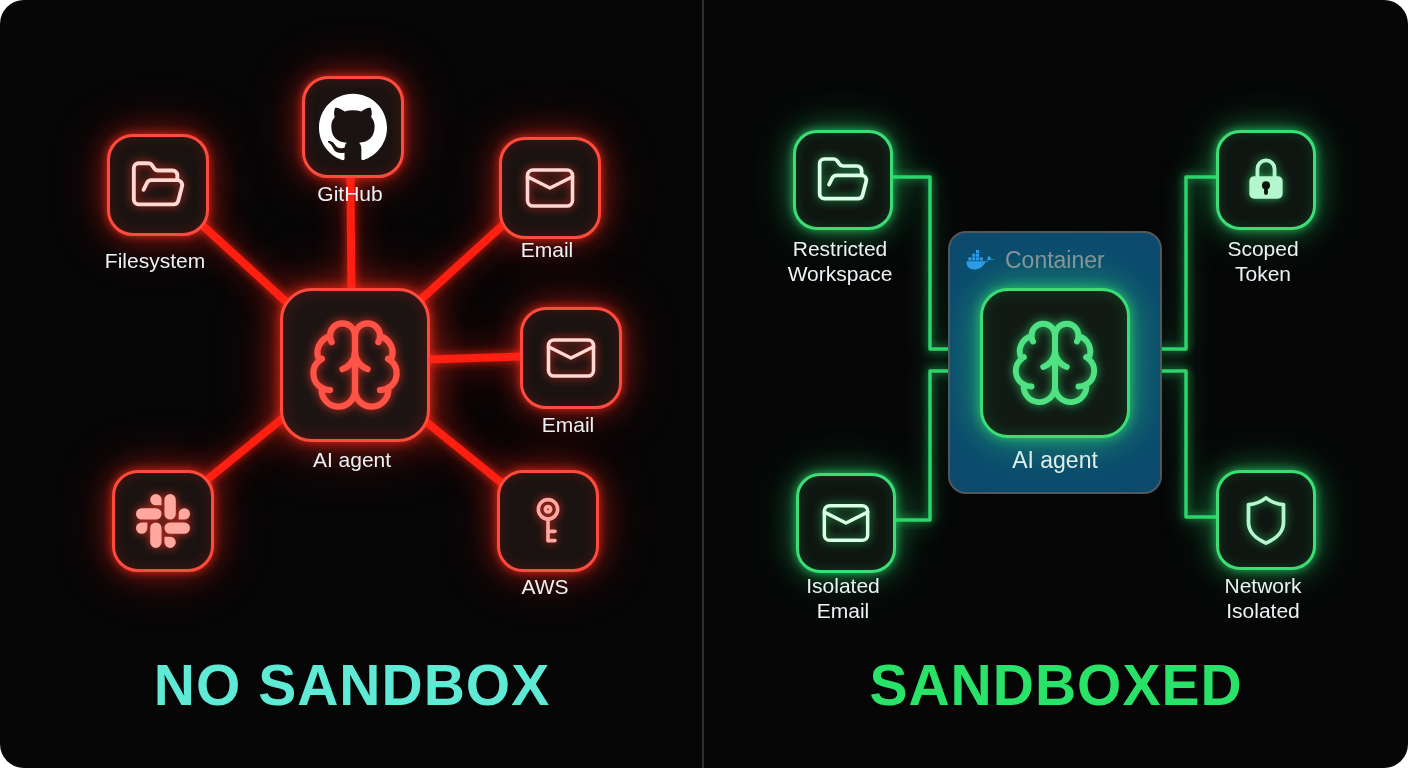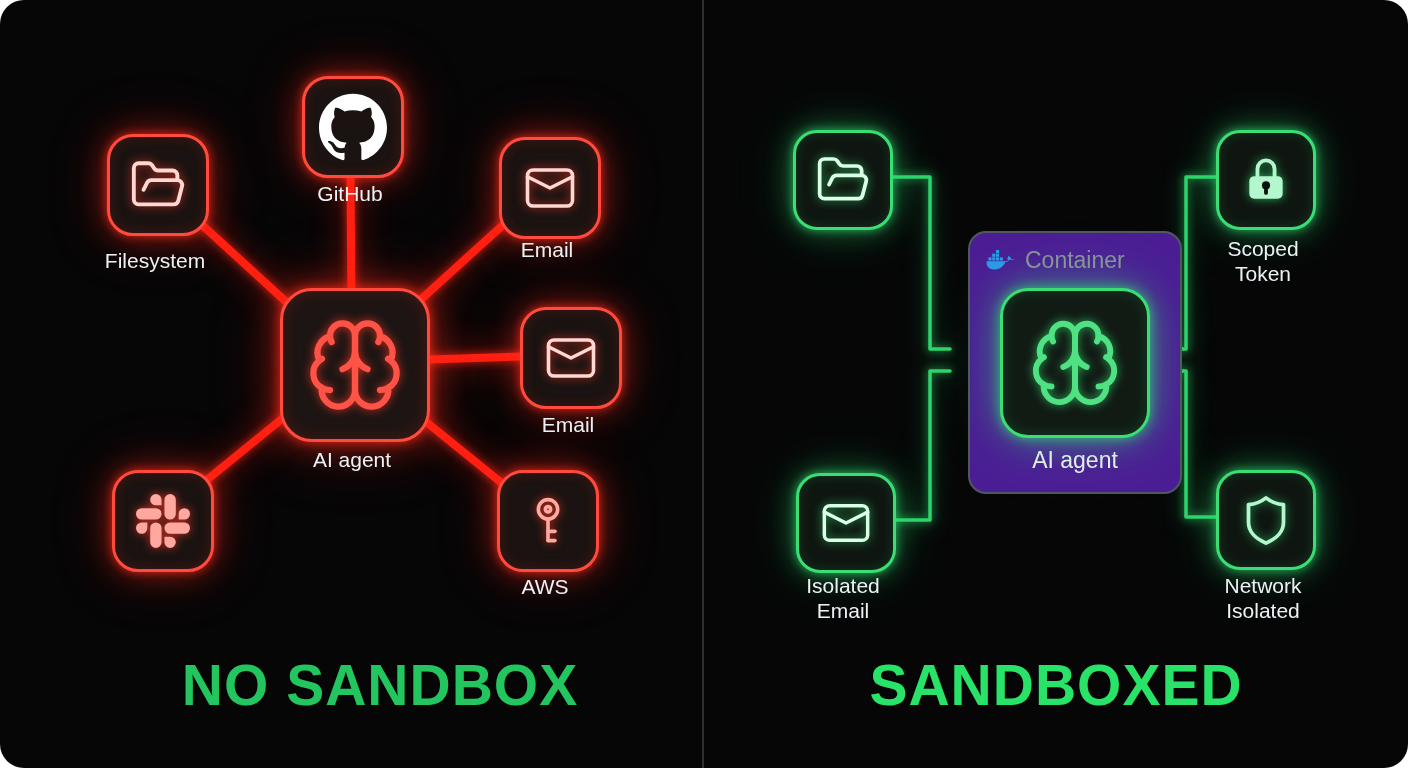--- a/index.html
+++ b/index.html
@@ -24,25 +24,25 @@
               box-shadow:0 0 12px rgba(255,42,26,.8), 0 0 34px rgba(255,42,26,.5), 0 0 70px rgba(255,42,26,.28),
                          inset 0 0 16px rgba(255,42,26,.2); }
   .agent-box.green { width:144px; height:144px; border-radius:28px; border:3px solid #3bde74; background:#111b14;
               box-shadow:0 0 12px rgba(46,222,112,.75), 0 0 32px rgba(46,222,112,.45), 0 0 64px rgba(46,222,112,.25),
                          inset 0 0 14px rgba(46,222,112,.18); }
 
   .label { position:absolute; color:#eef1f4; font-size:21px; line-height:1.2; text-align:center; z-index:3; }
 
   .title { position:absolute; top:652px; width:704px; text-align:center; font-size:57px; font-weight:700;
            letter-spacing:1px; z-index:3; }
-  .title-red   { left:0;    color:#22c55e;padding-left:28px; }
+  .title-red   { left:0;    color:#5eead4; }
   .title-green { left:704px; color:#28e367; }
 
   .container-box { position:absolute; left:948px; top:231px; width:210px; height:259px;
-                   border:2px solid #51575f; border-radius:18px; background:#4c1d95; z-index:2;margin-left:20px; }
+                   border:2px solid #51575f; border-radius:18px; background:#0c4a6e; z-index:2; }
   .container-header { position:absolute; left:16px; top:14px; display:flex; align-items:center; gap:9px; }
   .container-header .txt { color:#8b939d; font-size:23px; }
   .agent-label-right { position:absolute; left:0; top:214px; width:210px; text-align:center;
                        color:#eef1f4; font-size:23px; }
 
   .ic { display:block; }
   .glow-red   { filter: drop-shadow(0 0 5px rgba(255,55,38,.8)); }
   .glow-green { filter: drop-shadow(0 0 5px rgba(48,222,112,.75)); }
   .ic-rose        { color:#ffd8d3; }
   .ic-salmon      { color:#ffa89f; }
@@ -189,20 +189,21 @@
       <polyline points="453,349 482,349 482,177 512,177"></polyline>
       <polyline points="453,371 482,371 482,517 512,517"></polyline>
     </g>
   </svg>
 
   <div class="node green" style="left:793px;top:130px">
     <svg class="ic ic-mint glow-green" width="56" height="56">
         <use href="#sym-folder"></use>
       </svg>
   </div>
+  <div class="label" style="left:760px;top:236px;width:160px">Restricted Workspace</div>
 
   <div class="node green" style="left:1216px;top:130px">
     <svg class="ic ic-green-mid glow-green" width="54" height="54">
         <use href="#sym-lock"></use>
       </svg>
   </div>
   <div class="label" style="left:1198px;top:236px;width:130px">Scoped Token</div>
 
   <div class="node green" style="left:796px;top:473px">
     <svg class="ic ic-mint glow-green" width="52" height="52">

